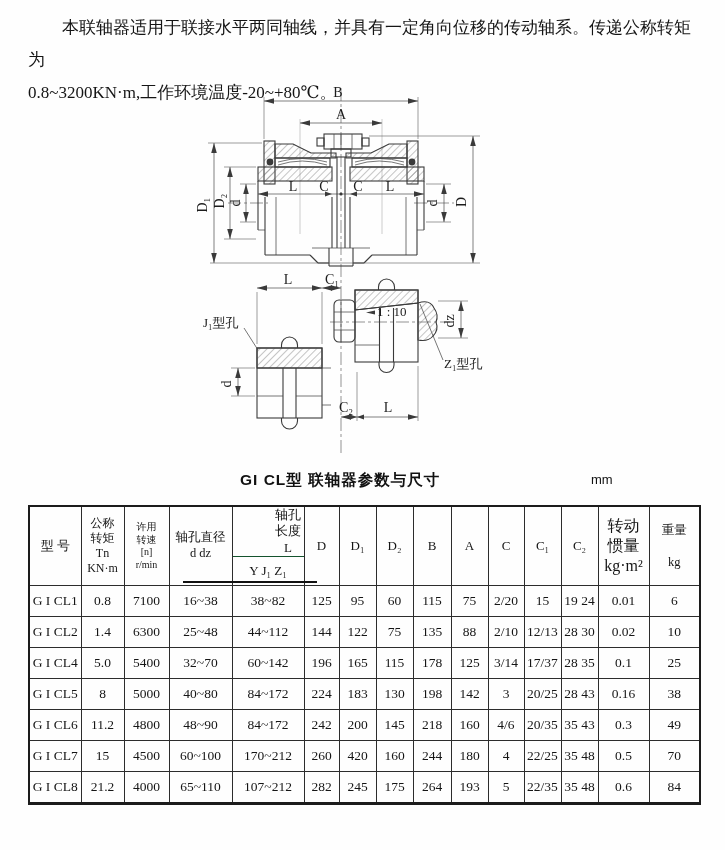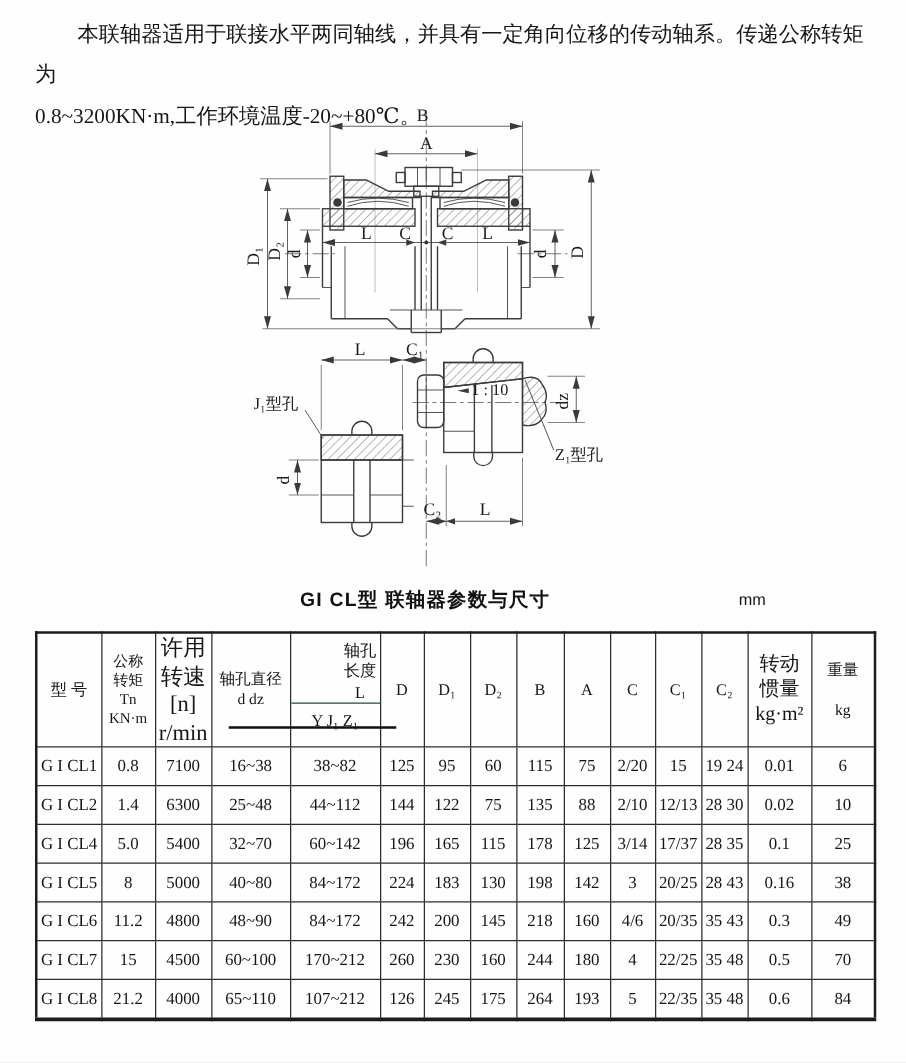--- a/index.html
+++ b/index.html
@@ -263,21 +263,21 @@
       <tr>
         <th>
             <span class="pre">型   号</span>
           </th>
         <th style="font-size:12px">
             <span class="pre">公称
 转矩
 Tn
 KN·m</span>
           </th>
-        <th style="font-size:18px">
+        <th style="font-size:10px">
             <span class="pre">许用
 转速
 [n]
 r/min</span>
           </th>
         <th style="font-size:12.5px">
             <span class="pre">轴孔直径
 d dz</span>
           </th>
         <th style="padding:0">
@@ -391,37 +391,37 @@
           <td>0.3</td>
           <td>49</td>
         </tr>
         <tr>
           <td>G I CL7</td>
           <td>15</td>
           <td>4500</td>
           <td>60~100</td>
           <td>170~212</td>
           <td>260</td>
-          <td>230</td>
+          <td>420</td>
           <td>160</td>
           <td>244</td>
           <td>180</td>
           <td>4</td>
           <td>22/25</td>
           <td>35 48</td>
           <td>0.5</td>
           <td>70</td>
         </tr>
         <tr>
           <td>G I CL8</td>
           <td>21.2</td>
           <td>4000</td>
           <td>65~110</td>
           <td>107~212</td>
-          <td>126</td>
+          <td>282</td>
           <td>245</td>
           <td>175</td>
           <td>264</td>
           <td>193</td>
           <td>5</td>
           <td>22/35</td>
           <td>35 48</td>
           <td>0.6</td>
           <td>84</td>
         </tr>

